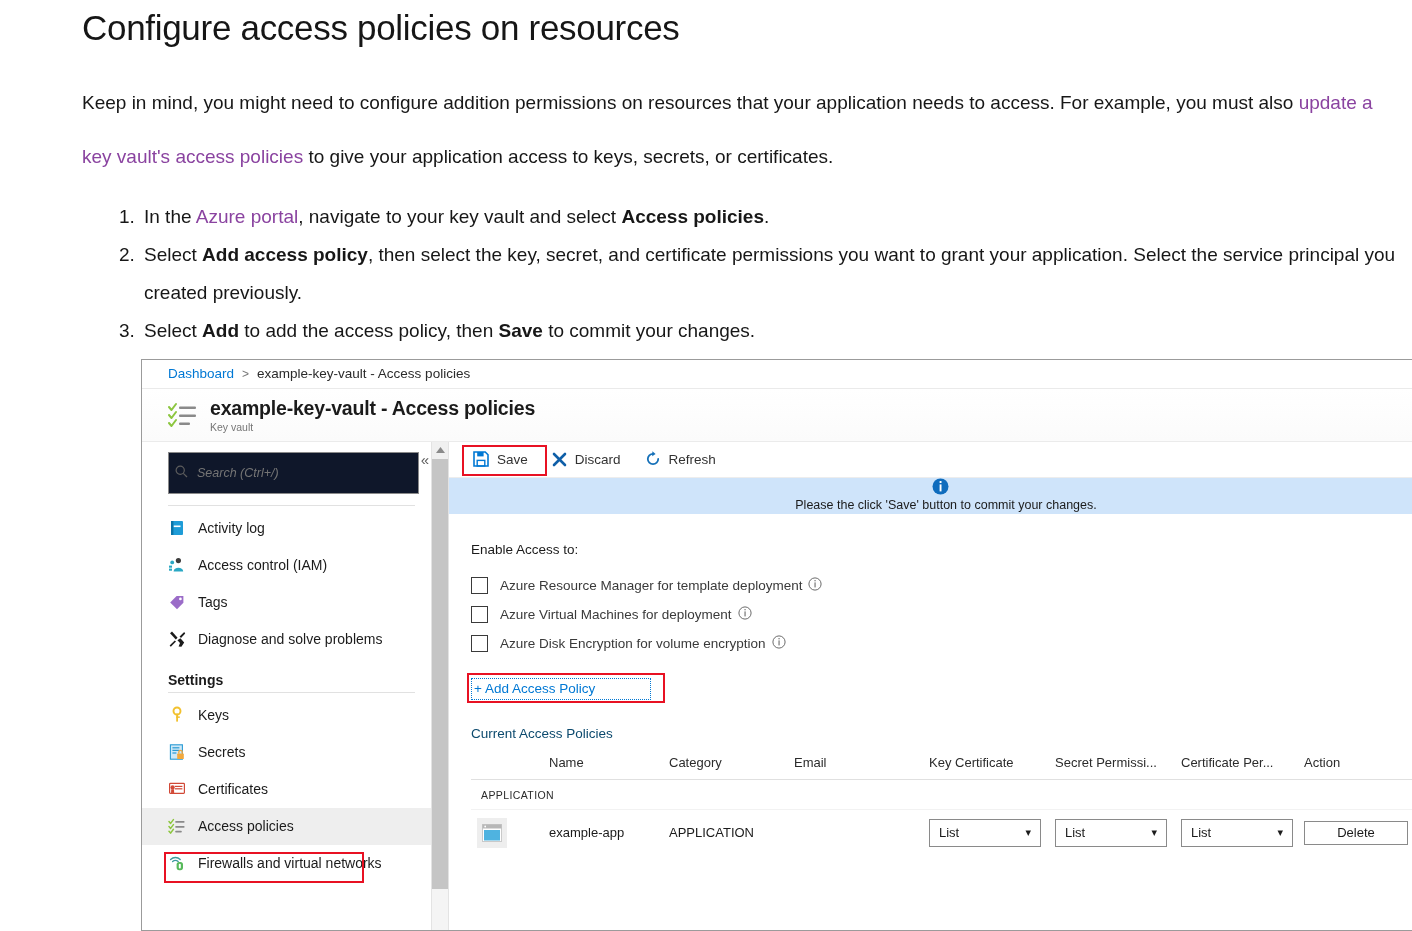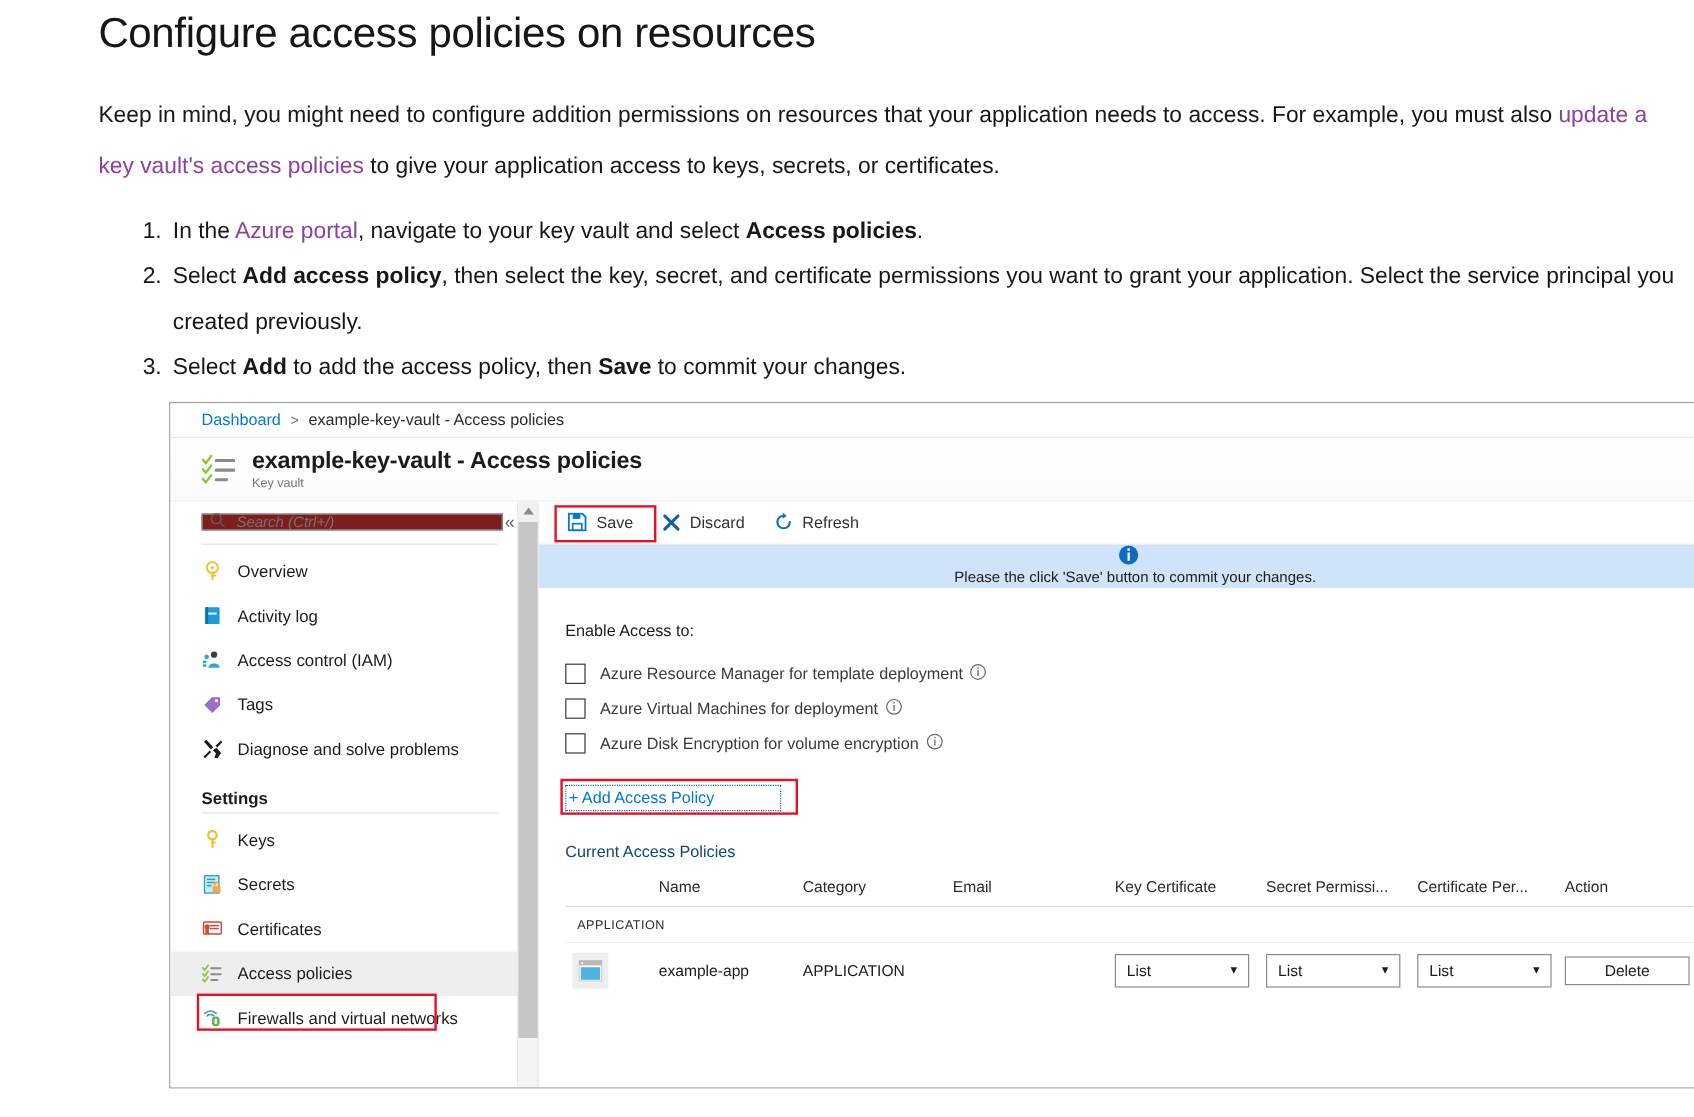--- a/index.html
+++ b/index.html
@@ -19,21 +19,21 @@
     font-size: 35px;
     font-weight: 400;
     letter-spacing: -0.3px;
     margin: 6px 0 0 0;
     line-height: 1.25;
     color: #161616;
   }
 
   .intro {
     font-size: 19px;
-    line-height: 42px;
+    line-height: 54px;
     margin: 26px 0 0 0;
     max-width: 1300px;
     color: #171717;
   }
   a.link { color: #8a43a0; text-decoration: none; }
   a.link.visited { color: #8a43a0; }
 
   ol.steps {
     font-size: 19px;
     line-height: 38px;
@@ -89,23 +89,23 @@
   .leftnav {
     width: 290px;
     flex: 0 0 290px;
     border-right: 1px solid #e3e3e3;
     position: relative;
     background: #fff;
   }
   .search-wrap { padding: 10px 12px 0 26px; position: relative; }
   .search-box {
     display: flex; align-items: center;
-    height: 14px;
+    height: 42px;
     border: 1px solid #8a8a8a;
-    background: #7f1d1d;
+    background: #0f172a;
     padding: 0 6px;
   }
   .search-box .mag { margin-right: 7px; flex: 0 0 auto; }
   .search-box input {
     border: 0; outline: 0; width: 100%;
     font-family: "Liberation Sans", sans-serif;
     font-size: 12.5px; font-style: italic; color: #8e8e8e;
     background: transparent;
   }
   .collapse-chevrons {
@@ -299,31 +299,20 @@
             </span>
             <input placeholder="Search (Ctrl+/)" style="">
           </div>
           <span class="collapse-chevrons">«</span>
         </div>
 
         <div class="nav-divider"></div>
 
         <div class="nav-list">
 
-          <div class="nav-item">
-            <span class="nav-ico">
-              <svg width="18" height="18" viewBox="0 0 18 18">
-                <circle cx="9" cy="6" r="4.6" fill="none" stroke="#f2c12e" stroke-width="1.6"></circle>
-                <rect x="8.1" y="9.2" width="1.9" height="7" fill="#f2c12e"></rect>
-                <rect x="8.1" y="12" width="4" height="1.5" fill="#f2c12e"></rect>
-                <circle cx="9" cy="6" r="1.4" fill="#f2c12e"></circle>
-              </svg>
-            </span>
-            <span>Overview</span>
-          </div>
 
           <div class="nav-item">
             <span class="nav-ico">
               <svg width="18" height="18" viewBox="0 0 18 18">
                 <rect x="3" y="2" width="12" height="14" rx="1" fill="#1e9cd7"></rect>
                 <rect x="5.5" y="6.5" width="7" height="1.6" fill="#ffffff"></rect>
                 <rect x="3" y="2" width="2.4" height="14" fill="#0a74a8"></rect>
               </svg>
             </span>
             <span>Activity log</span>

